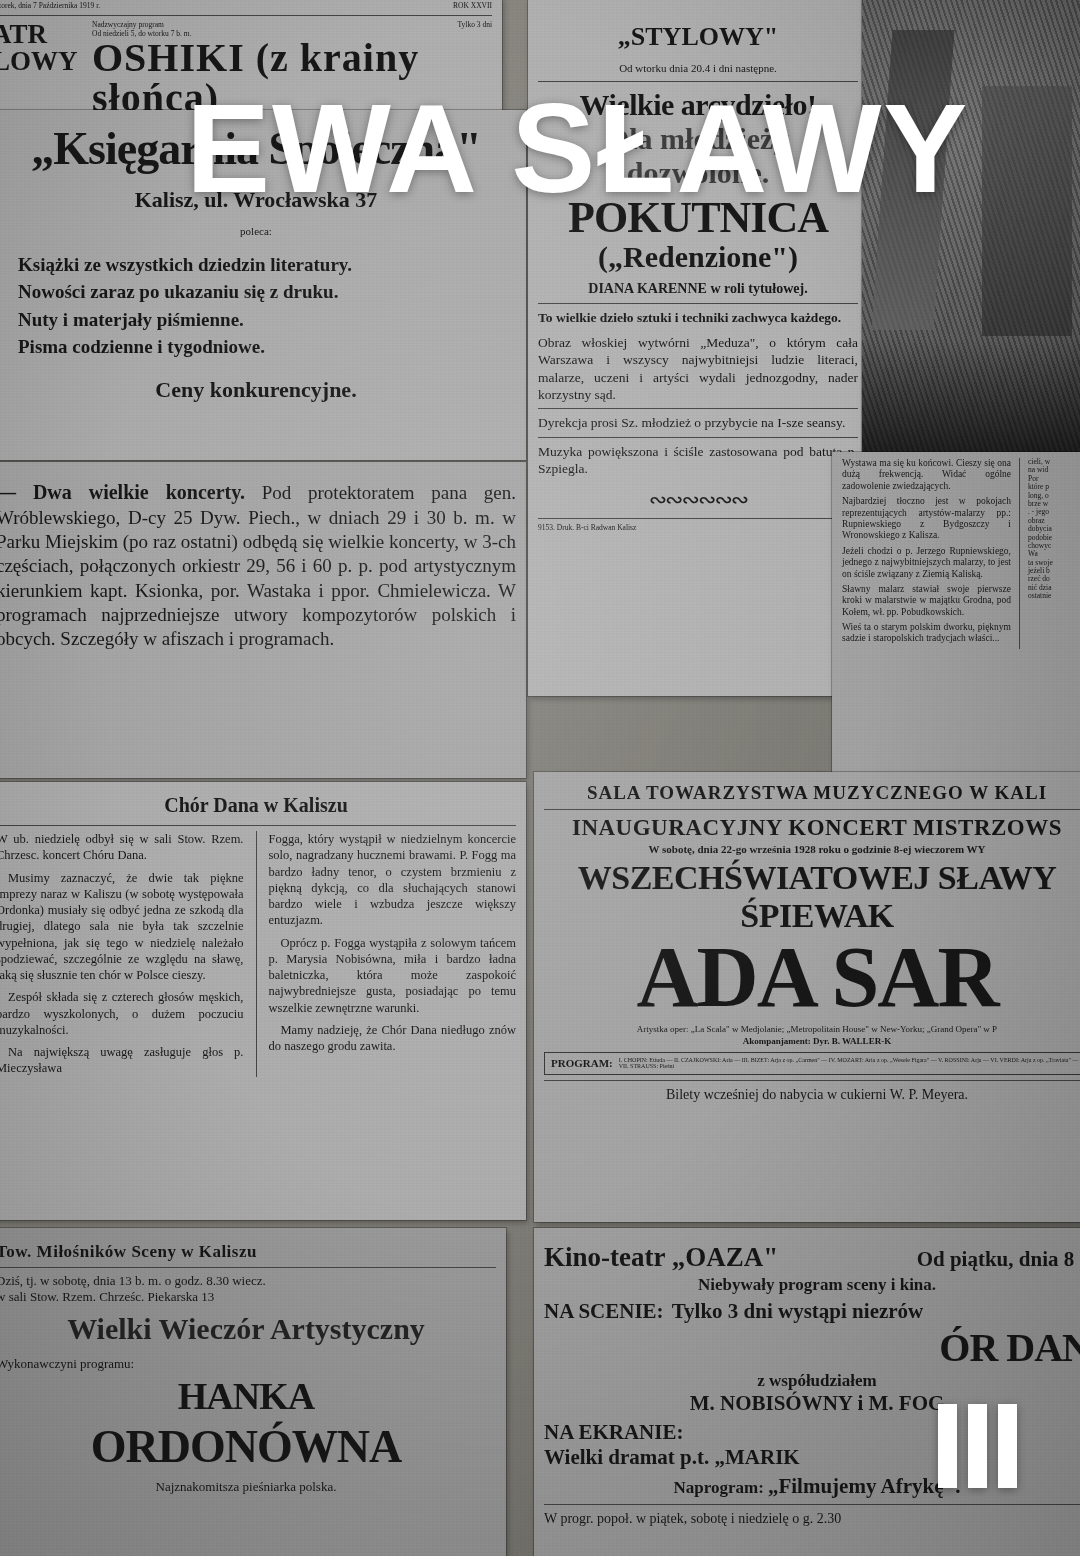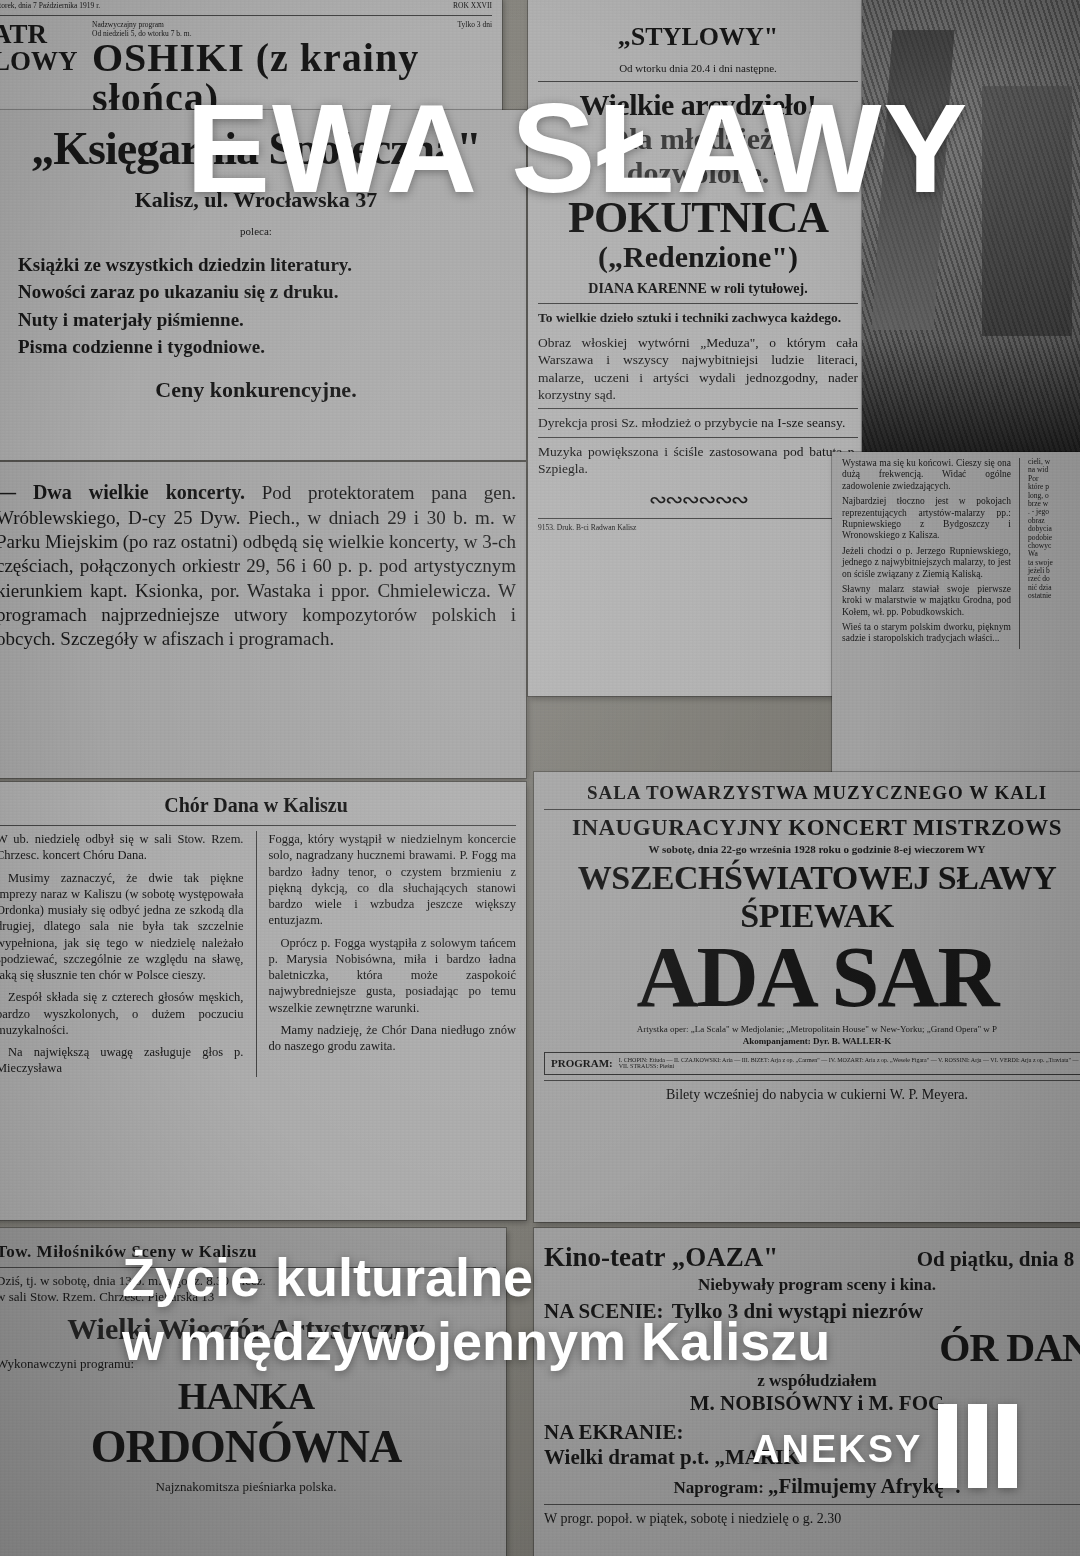--- a/index.html
+++ b/index.html
@@ -348,26 +348,21 @@
       <div class="rule"></div>
       <p>W progr. popoł. w piątek, sobotę i niedzielę o g. 2.30</p>
     </div>
   </div>
 
   <div class="grain"></div>
   <div class="vign"></div>
 
   <div class="author">EWA SŁAWY</div>
 
-  <div class="maintitle">
-    <div>Życie kulturalne</div>
-    <div>w międzywojennym Kaliszu</div>
-  </div>
-
-  <div class="aneksy">ANEKSY</div>
+
 
   <div class="numeral" title="III">
     <i></i>
     <i></i>
     <i></i>
   </div>
 
 </div>
 
 </body></html>

